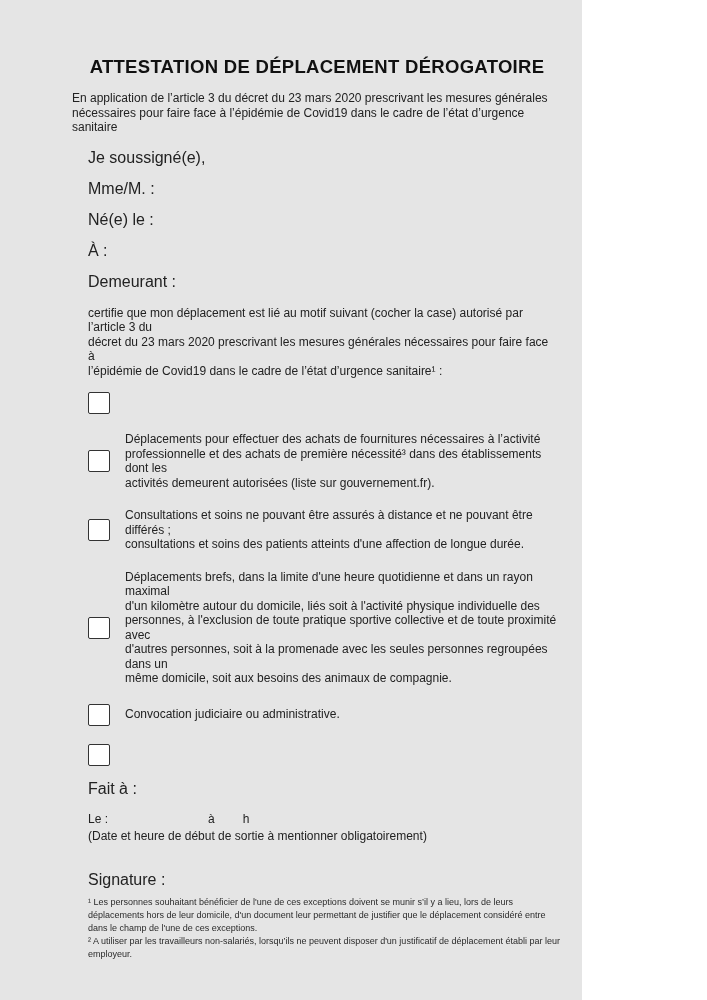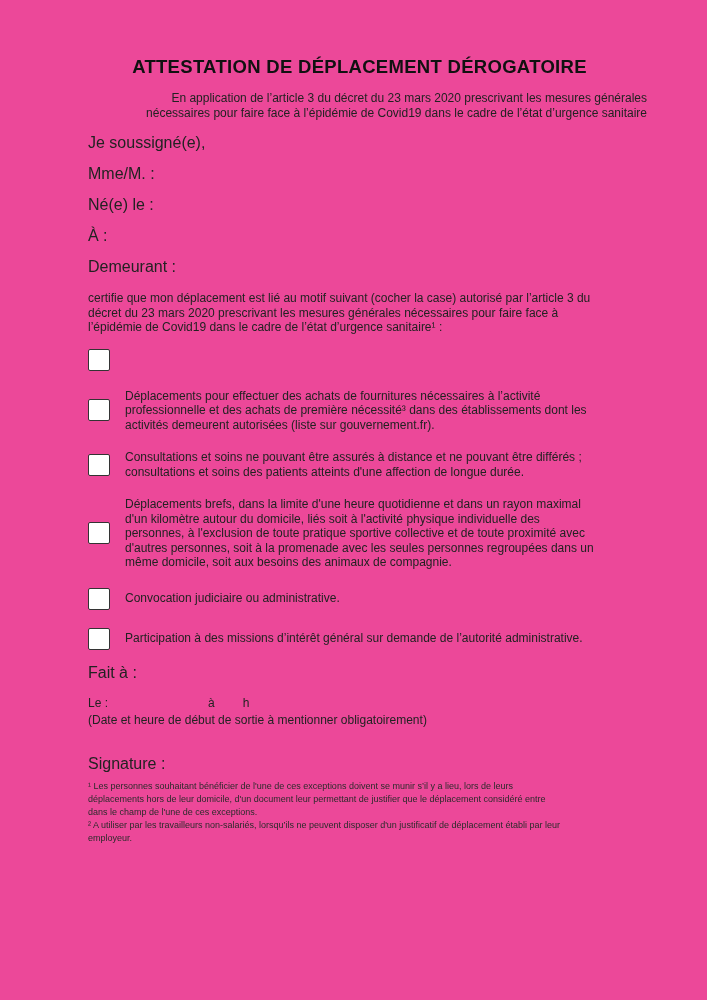--- a/index.html
+++ b/index.html
@@ -5,39 +5,39 @@
   * { box-sizing: border-box; margin: 0; padding: 0; }
   html, body { background: #ffffff; }
   body {
     width: 707px;
     height: 1000px;
     font-family: "Liberation Sans", "DejaVu Sans", sans-serif;
     color: #222222;
     overflow: hidden;
   }
   .page {
-    width: 707px;
+    width: 582px;
     height: 1000px;
-    background: #ec4899;
-    padding: 56px 76px 40px 88px;
+    background: #e5e5e5;
+    padding: 56px 36px 40px 88px;
     position: relative;
   }
   .doc-title {
     font-size: 18.5px;
     font-weight: bold;
     color: #111111;
     text-align: center;
     letter-spacing: 0.3px;
     margin: 0 -20px 13px -20px;
     white-space: nowrap;
   }
   .subtitle {
     font-size: 12px;
     line-height: 14.5px;
-    text-align: right;
+    text-align: left;
     white-space: pre-line;
     margin: 0 -16px 16px -16px;
   }
   .line {
     font-size: 16px;
     line-height: 14.5px;
     margin-bottom: 16.5px;
   }
   .certify {
     font-size: 12px;
@@ -135,21 +135,20 @@
 personnes, à l'exclusion de toute pratique sportive collective et de toute proximité avec
 d'autres personnes, soit à la promenade avec les seules personnes regroupées dans un
 même domicile, soit aux besoins des animaux de compagnie.</p>
     </div>
     <div class="motif">
       <span class="checkbox"></span>
       <p class="motif-text">Convocation judiciaire ou administrative.</p>
     </div>
     <div class="motif">
       <span class="checkbox"></span>
-      <p class="motif-text">Participation à des missions d’intérêt général sur demande de l’autorité administrative.</p>
     </div>
   </div>
 
   <p class="line fait-a">Fait à :</p>
 
   <p class="date-line"><span>Le :</span><span class="a-sep">à</span><span class="h-sep">h</span></p>
 
   <p class="date-note">(Date et heure de début de sortie à mentionner obligatoirement)</p>
 
   <p class="line signature">Signature :</p>

